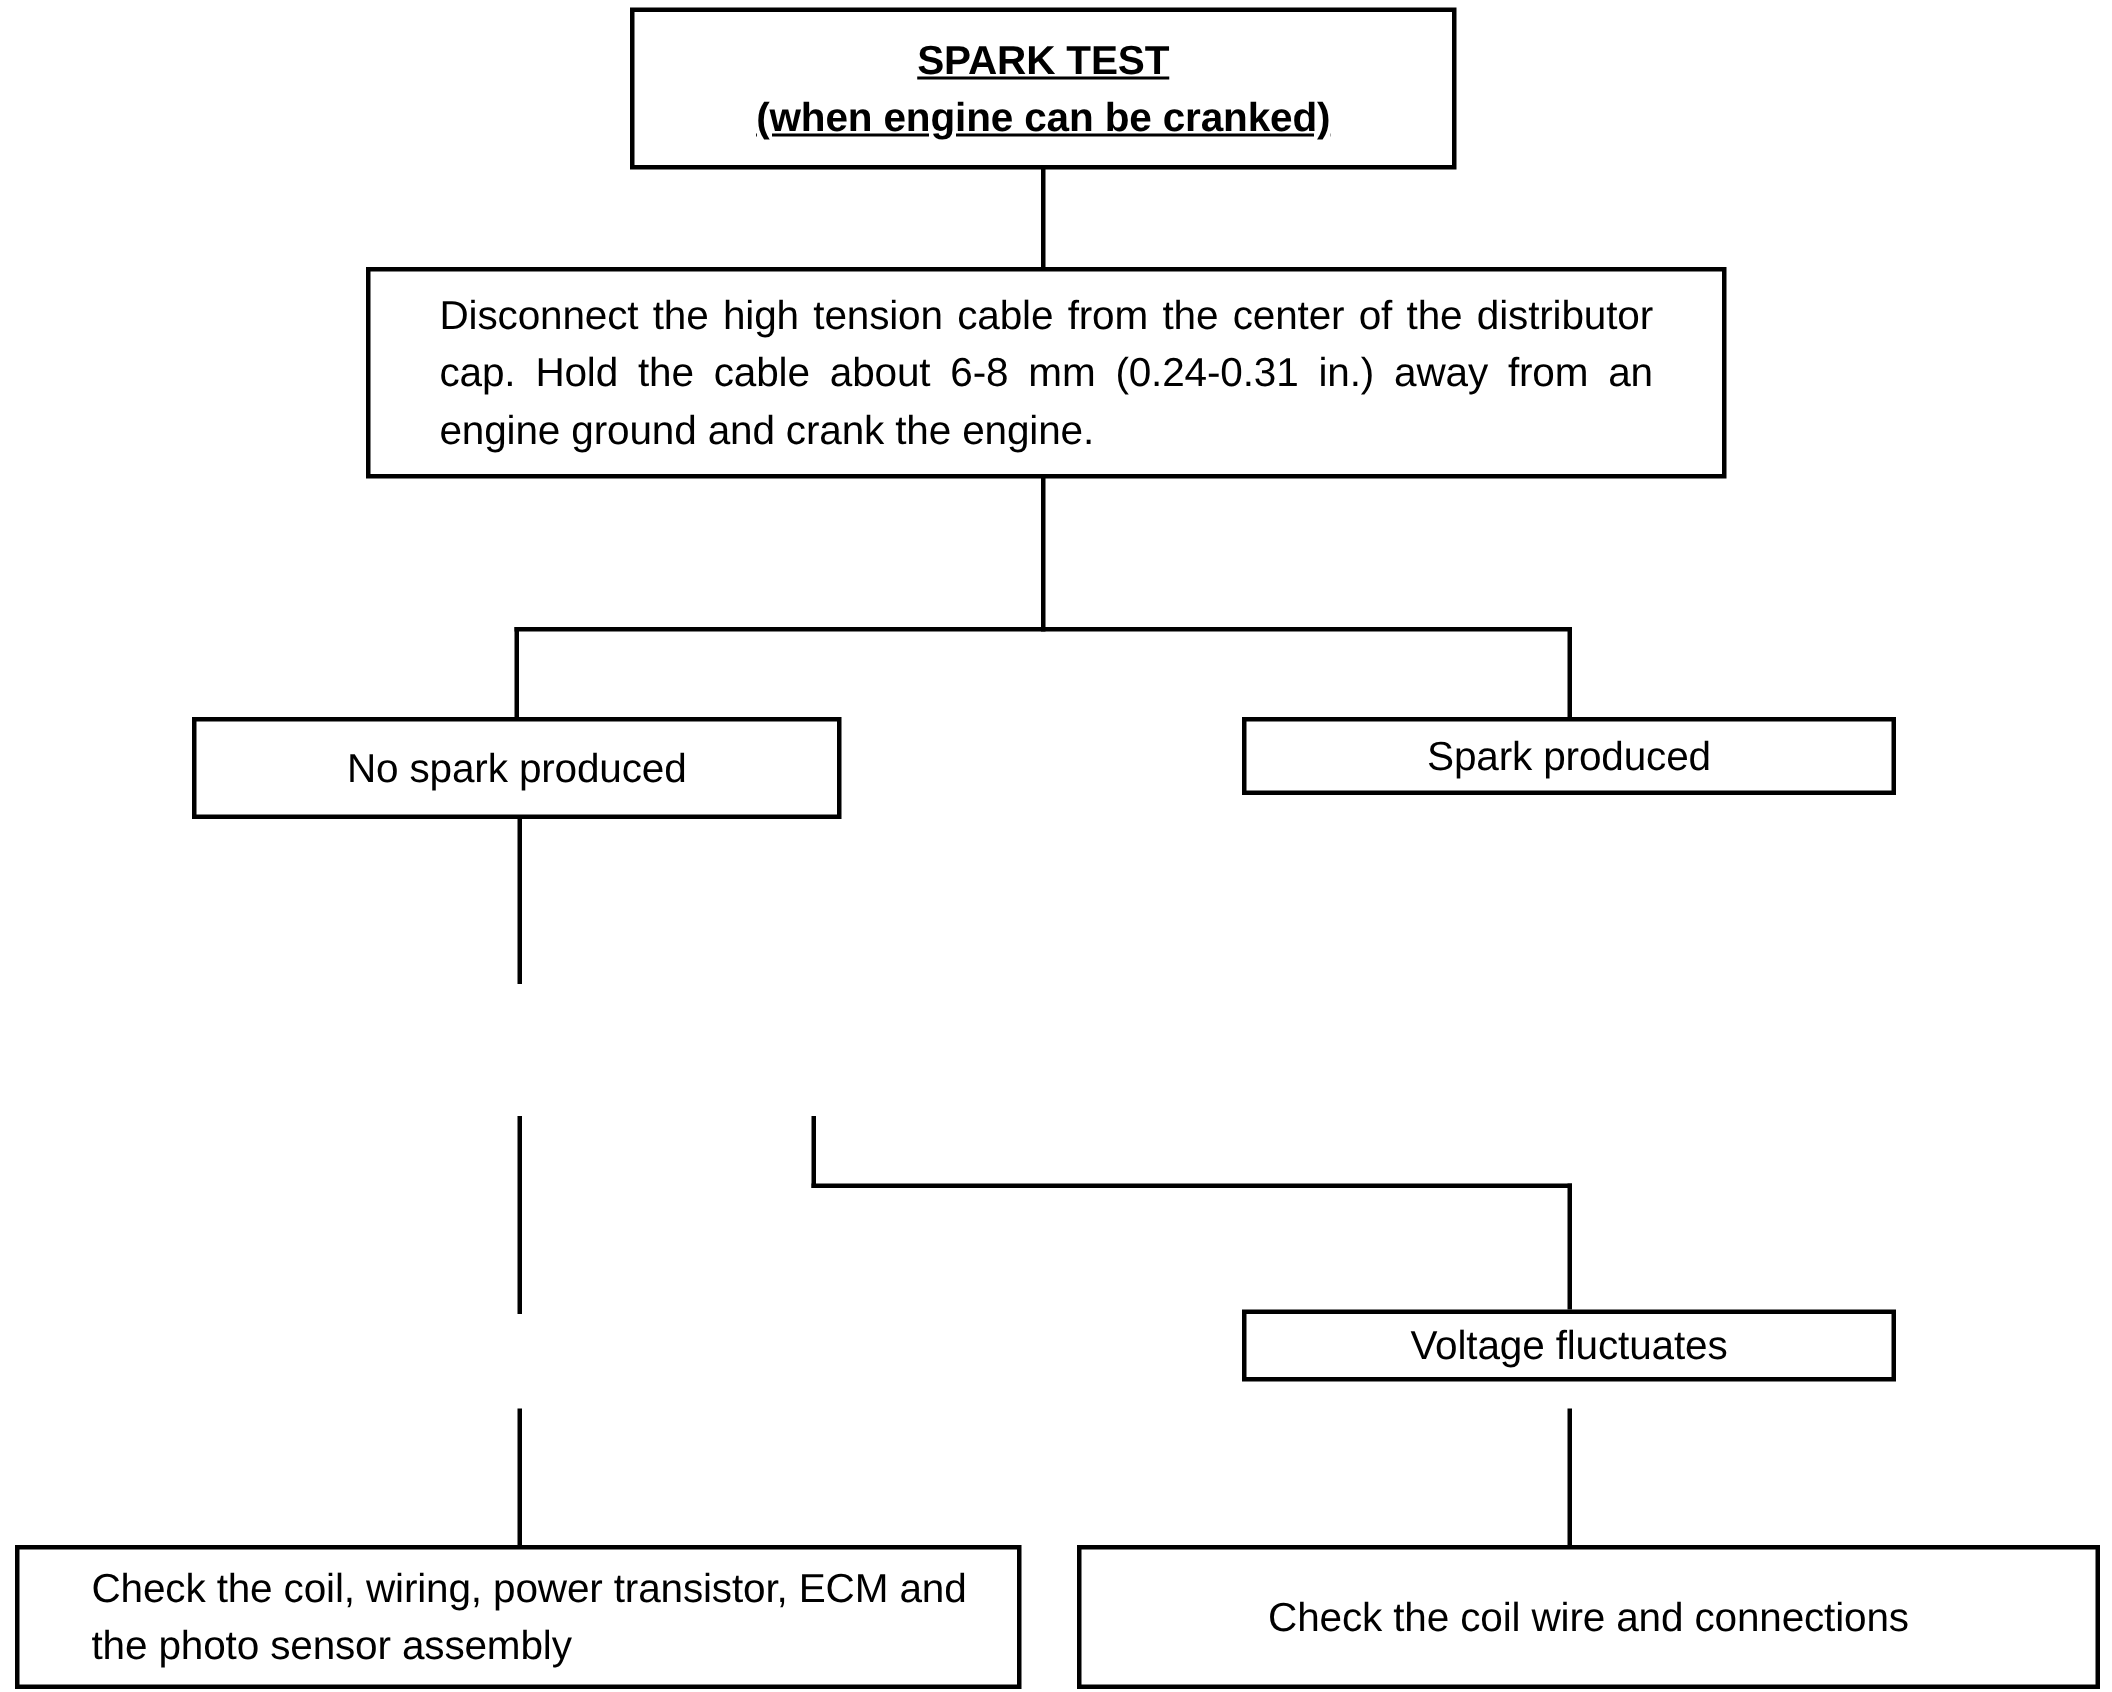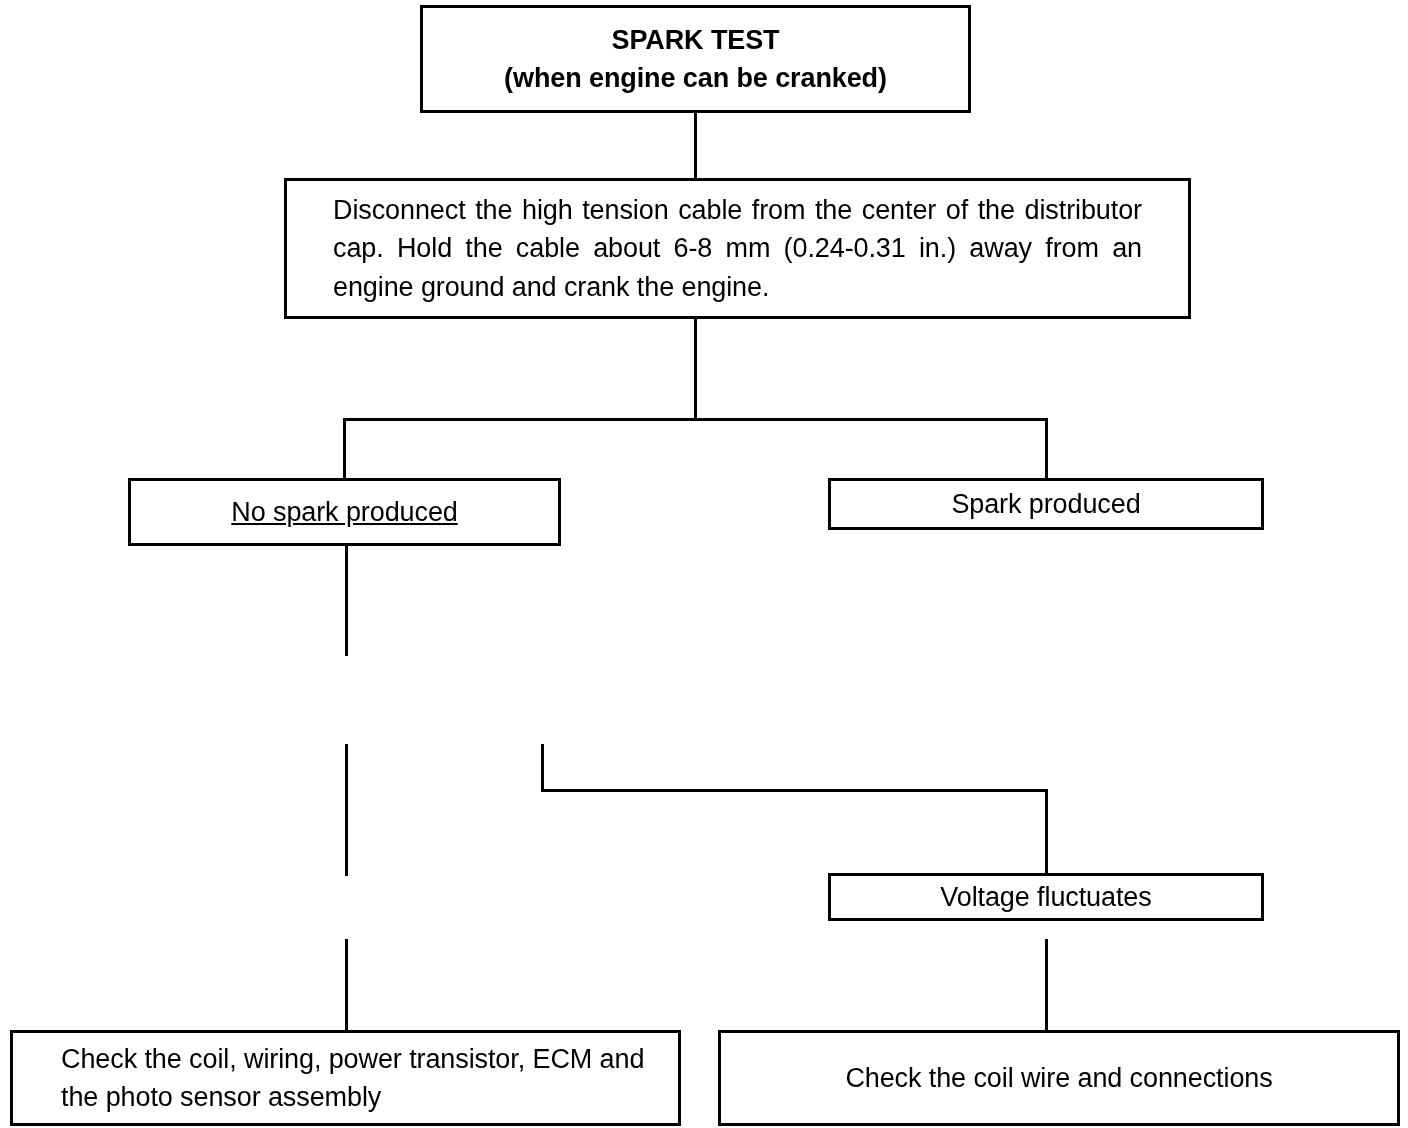--- a/index.html
+++ b/index.html
@@ -49,20 +49,21 @@
   }
   .node.justify .node-text {
     text-align: justify;
     text-align-last: left;
     padding: 0 46px 0 46px;
   }
   .node.title .node-text {
     text-align: center;
     font-weight: bold;
     padding: 0 10px;
+    text-decoration: underline;
   }
 
   
   .conn {
     position: absolute;
     background: #000000;
   }
   .conn.v { width: 3px; }
   .conn.h { height: 3px; }
 </style>
@@ -70,30 +71,30 @@
 <body>
 
 <div id="canvas">
 
   <div class="node title center" style="left:420px; top:5px; width:551px; height:108px;">
     <span class="node-text"><span>SPARK TEST</span><br><span>(when engine can be cranked)</span></span>
   </div>
 
   <div class="conn v" style="left:694px; top:110px; height:70px;"></div>
 
-  <div class="node justify" style="left:244px; top:178px; width:907px; height:141px;margin-left:40px;">
+  <div class="node justify" style="left:244px; top:178px; width:907px; height:141px;">
     <span class="node-text">Disconnect the high tension cable from the center of the distributor cap. Hold the cable about 6-8 mm (0.24-0.31 in.) away from an engine ground and crank the engine.</span>
   </div>
 
   <div class="conn v" style="left:694px; top:316px; height:105px;"></div>
   <div class="conn h" style="left:343px; top:418px; width:705px;"></div>
   <div class="conn v" style="left:343px; top:418px; height:62px;"></div>
   <div class="conn v" style="left:1045px; top:418px; height:62px;"></div>
 
-  <div class="node center" style="left:128px; top:478px; width:433px; height:68px;text-decoration:underline;">
+  <div class="node center" style="left:128px; top:478px; width:433px; height:68px;">
     <span class="node-text">No spark produced</span>
   </div>
 
   <div class="node center" style="left:828px; top:478px; width:436px; height:52px;">
     <span class="node-text">Spark produced</span>
   </div>
 
   <div class="conn v" style="left:345px; top:544px; height:112px;"></div>
 
 

